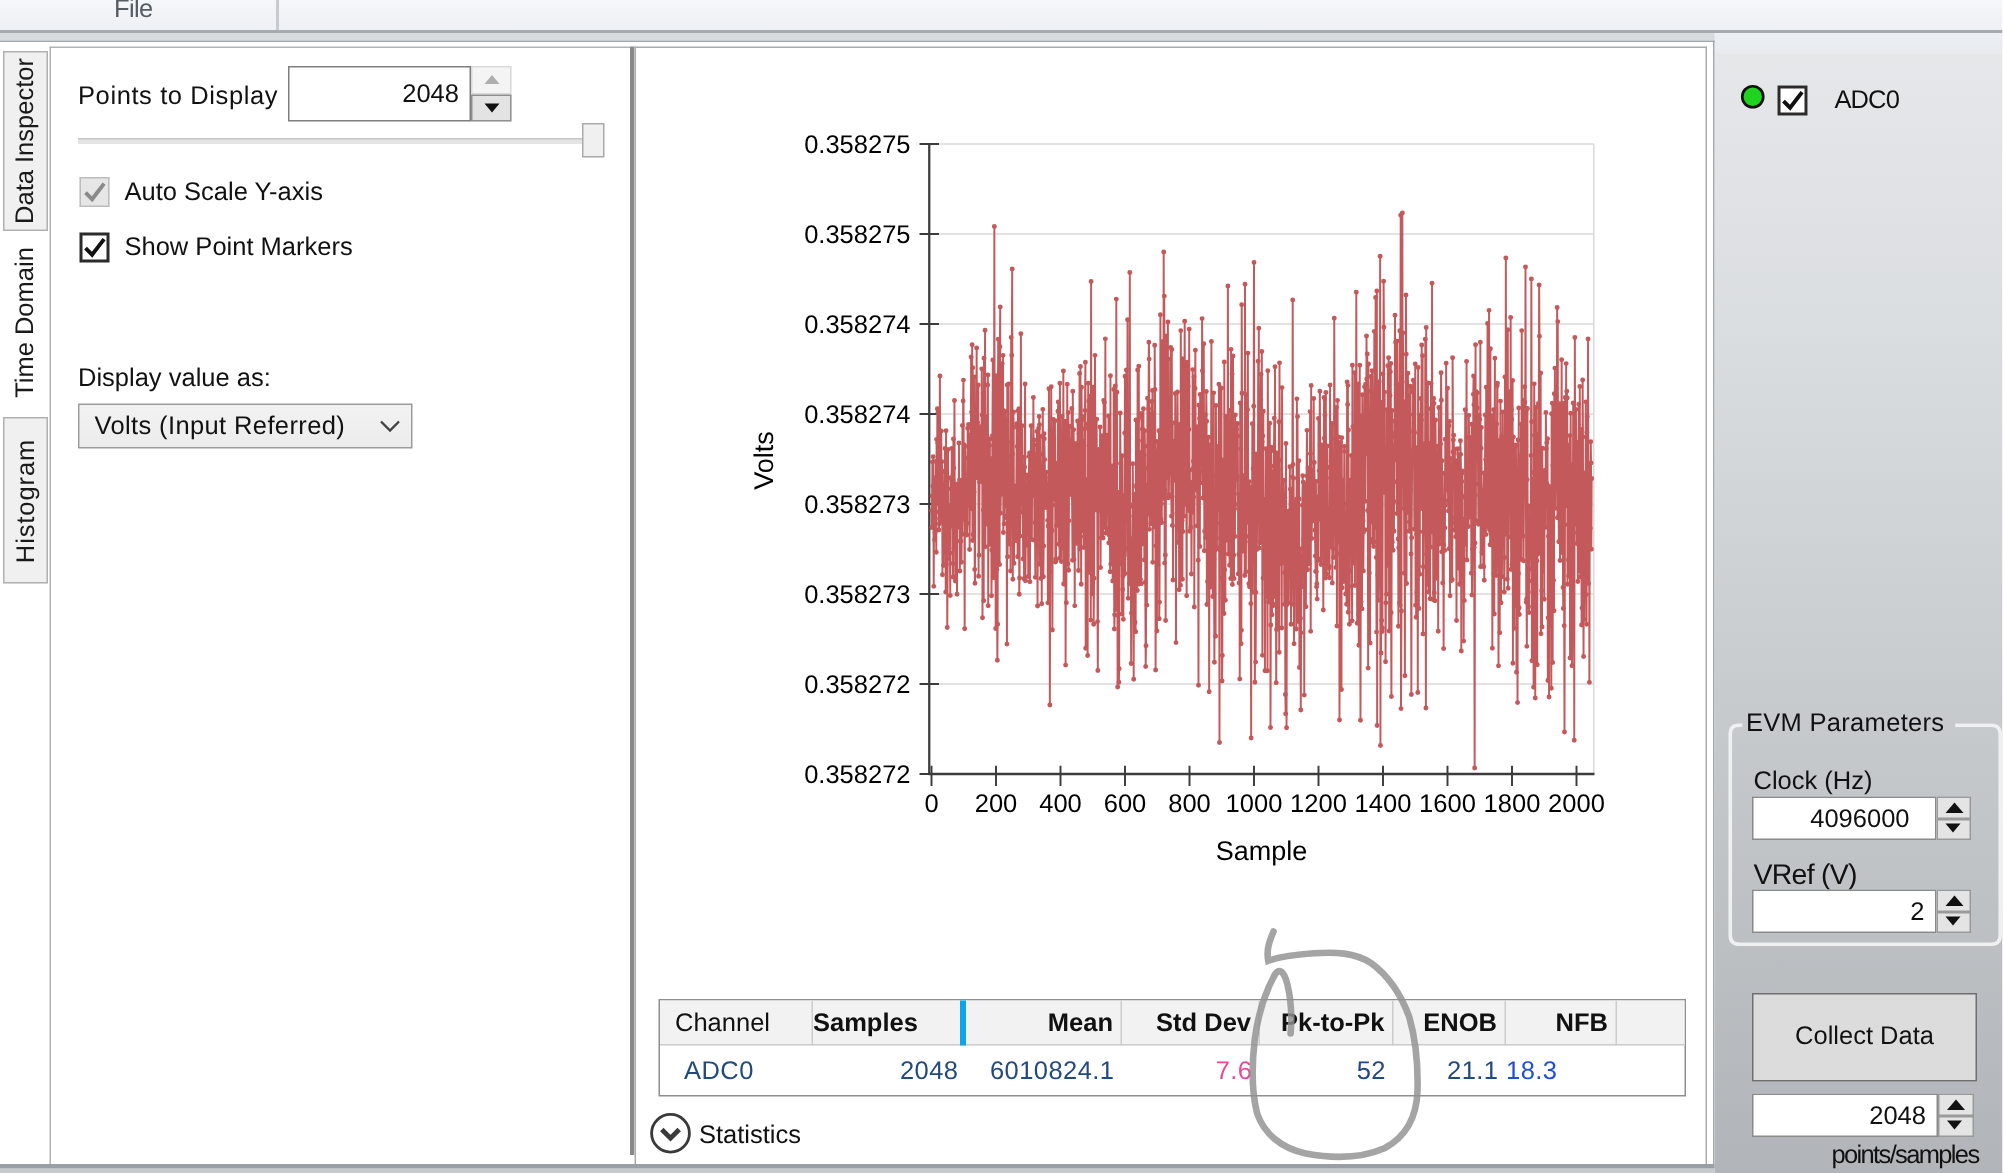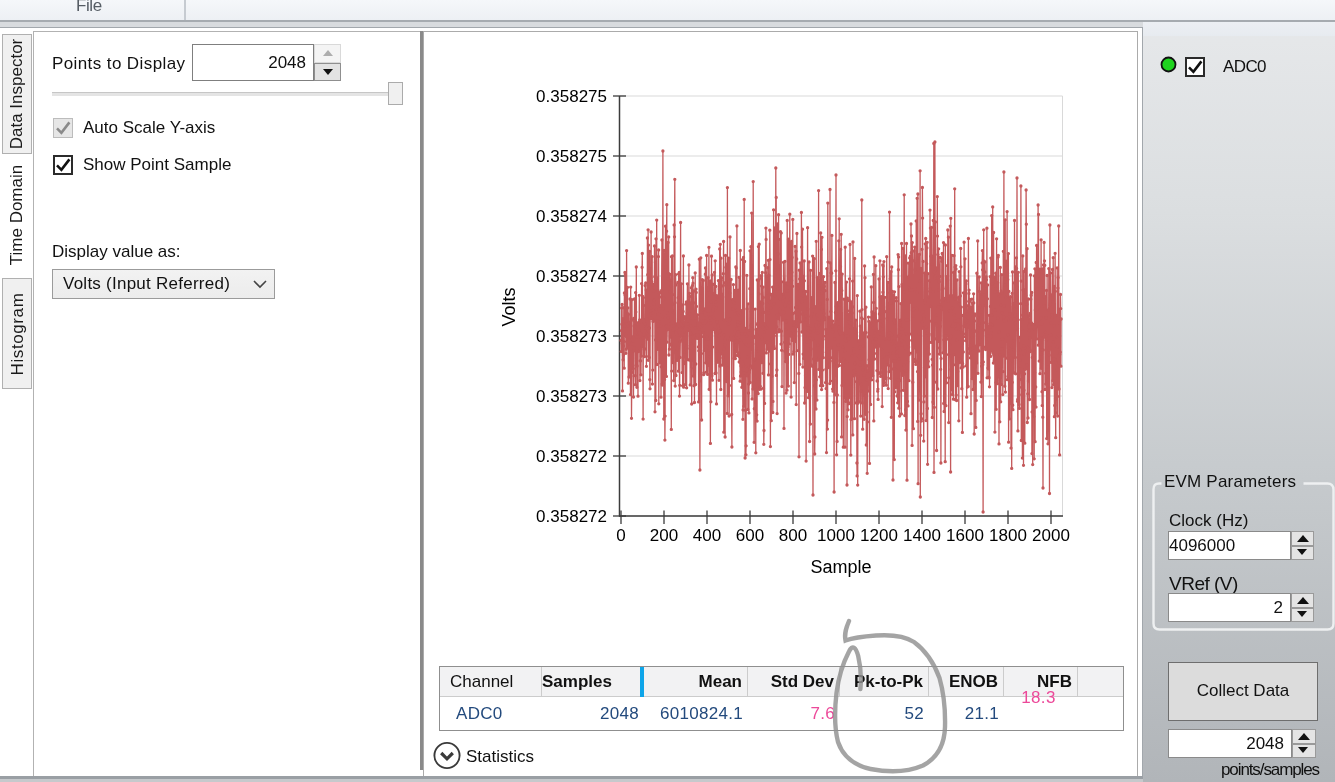--- a/index.html
+++ b/index.html
@@ -39,21 +39,21 @@
 
 <div style="position:absolute;left:53px;top:118px;width:20px;height:20px;background:#e6e6e6;border:1px solid #bcbcbc;box-sizing:border-box"></div>
 <svg style="position:absolute;left:53px;top:118px" width="20" height="20">
     <polyline points="4.0,10.4 8.4,14.8 16.4,4.4" fill="none" stroke="#8a8a8a" stroke-width="2.6"></polyline>
   </svg>
 <div class="abs" style="left:83px;top:118px;height:20px;line-height:20px;font-size:17px">Auto Scale Y-axis</div>
 <div style="position:absolute;left:53px;top:155px;width:20px;height:20px;background:#ffffff;border:2px solid #2b2b2b;box-sizing:border-box"></div>
 <svg style="position:absolute;left:53px;top:155px" width="20" height="20">
     <polyline points="4.0,10.4 8.4,14.8 16.4,4.4" fill="none" stroke="#111" stroke-width="2.6"></polyline>
   </svg>
-<div class="abs" style="left:83px;top:155px;height:20px;line-height:20px;font-size:17px">Show Point Sample</div>
+<div class="abs" style="left:83px;top:155px;height:20px;line-height:20px;font-size:17px">Show Point Markers</div>
 
 <div class="abs" style="left:52px;top:242px;font-size:17px">Display value as:</div>
 <div class="abs" style="left:52px;top:269px;width:223px;height:30px;background:linear-gradient(180deg,#f2f2f2,#ececec);border:1px solid #9b9b9b;box-sizing:border-box;line-height:28px;padding-left:10px;letter-spacing:0.25px">Volts (Input Referred)</div>
 <svg class="abs" style="left:253px;top:279px" width="14" height="10">
     <polyline points="1,2 7,8 13,2" fill="none" stroke="#444" stroke-width="1.6"></polyline>
   </svg>
 
 <div class="abs" style="left:419.5px;top:31px;width:3px;height:739px;background:#8a8a8a"></div>
 
 <div class="abs" style="left:423px;top:31px;width:715px;height:745px;background:#fff;border-top:1px solid #ababab;border-left:1px solid #ababab;border-right:1px solid #ababab;box-sizing:border-box"></div>
@@ -121,21 +121,21 @@
     <div style="position:absolute;left:400px;top:0;width:89px;height:30px;border-right:1px solid #cccccc;box-sizing:border-box;font-weight:bold;text-align:right;padding-right:5px;line-height:30px">Pk-to-Pk</div>
     <div style="position:absolute;left:489px;top:0;width:75px;height:30px;border-right:1px solid #cccccc;box-sizing:border-box;font-weight:bold;text-align:right;padding-right:5px;line-height:30px">ENOB</div>
     <div style="position:absolute;left:564px;top:0;width:74px;height:30px;border-right:1px solid #cccccc;box-sizing:border-box;font-weight:bold;text-align:right;padding-right:5px;line-height:30px">NFB</div>
     <div style="position:absolute;left:638px;top:0;width:47px;height:30px;box-sizing:border-box;font-weight:bold;text-align:right;padding-right:5px;line-height:30px"></div>
     <div style="position:absolute;left:0px;top:30px;width:102px;height:35px;box-sizing:border-box;color:#234a7d;text-align:left;padding-left:16px;line-height:34px;letter-spacing:0.3px">ADC0</div>
     <div style="position:absolute;left:102px;top:30px;width:102px;height:35px;box-sizing:border-box;color:#234a7d;text-align:right;padding-right:5px;line-height:34px;letter-spacing:0.3px">2048</div>
     <div style="position:absolute;left:204px;top:30px;width:104px;height:35px;box-sizing:border-box;color:#234a7d;text-align:right;padding-right:5px;line-height:34px;letter-spacing:0.3px">6010824.1</div>
     <div style="position:absolute;left:308px;top:30px;width:92px;height:35px;box-sizing:border-box;color:#ec4899;text-align:right;padding-right:5px;line-height:34px;letter-spacing:0.3px">7.6</div>
     <div style="position:absolute;left:400px;top:30px;width:89px;height:35px;box-sizing:border-box;color:#234a7d;text-align:right;padding-right:5px;line-height:34px;letter-spacing:0.3px">52</div>
     <div style="position:absolute;left:489px;top:30px;width:75px;height:35px;box-sizing:border-box;color:#234a7d;text-align:right;padding-right:5px;line-height:34px;letter-spacing:0.3px">21.1</div>
-    <div style="position:absolute;left:564px;top:14px;width:74px;height:35px;box-sizing:border-box;color:#ec4899;text-align:center;padding-right:5px;line-height:34px;letter-spacing:0.3px">18.3</div>
+    <div style="position:absolute;left:564px;top:30px;width:74px;height:35px;box-sizing:border-box;color:#1d4ed8;text-align:left;padding-right:5px;line-height:34px;letter-spacing:0.3px">18.3</div>
     <div style="position:absolute;left:638px;top:30px;width:47px;height:35px;box-sizing:border-box;color:#234a7d;text-align:right;padding-right:5px;line-height:34px;letter-spacing:0.3px"></div>
 </div>
 
 <svg class="abs" style="left:433px;top:741px" width="29" height="29">
     <circle cx="14" cy="14.5" r="12.6" fill="none" stroke="#3a3a3a" stroke-width="1.9"></circle>
     <polyline points="8.2,12 14,17.8 19.8,12" fill="none" stroke="#3a3a3a" stroke-width="3.2"></polyline>
   </svg>
 <div class="abs" style="left:466px;top:747px;font-size:17px">Statistics</div>
 
 <div class="abs" style="left:0;top:776px;width:1143px;height:2.5px;background:#9a9fa4;z-index:30"></div>
@@ -147,21 +147,21 @@
 <svg style="position:absolute;left:1185px;top:57px" width="20" height="20">
     <polyline points="4.0,10.4 8.4,14.8 16.4,4.4" fill="none" stroke="#111" stroke-width="2.6"></polyline>
   </svg>
 <div class="abs" style="left:1223px;top:57px;height:20px;line-height:20px;font-size:17px;letter-spacing:-0.6px">ADC0</div>
 
 <svg class="abs" style="left:1151px;top:470px" width="185" height="164">
 <path d="M10.5 13.5 L8 13.5 Q2.5 13.5 2.5 19.5 L2.5 153.5 Q2.5 159.5 8.5 159.5 L176.5 159.5 Q182.5 159.5 182.5 153.5 L182.5 19.5 Q182.5 13.5 176.5 13.5 L152.5 13.5" fill="none" stroke="#eef0f1" stroke-width="2.4"></path>
 </svg>
 <div class="abs" style="left:1164px;top:472px;font-size:17px;letter-spacing:0.2px">EVM Parameters</div>
 <div class="abs" style="left:1169px;top:511px;font-size:17px">Clock (Hz)</div>
-<div class="abs" style="left:1168px;top:531px;width:123px;height:29px;background:#fff;border:1px solid #8a8a8a;box-sizing:border-box;line-height:27px;padding-right:7px">4096000</div>
+<div class="abs" style="left:1168px;top:531px;width:123px;height:29px;background:#fff;border:1px solid #8a8a8a;box-sizing:border-box;text-align:right;line-height:27px;padding-right:17px">4096000</div>
 <div style="position:absolute;left:1291px;top:531px;width:23px;height:14.5px;background:#e4e4e4;border:1px solid #9a9a9a;box-sizing:border-box"></div>
 <div style="position:absolute;left:1296.5px;top:534.75px;width:0;height:0;border-left:6px solid transparent;border-right:6px solid transparent;border-bottom:7px solid #111"></div>
 <div style="position:absolute;left:1291px;top:545.5px;width:23px;height:14.5px;background:#e4e4e4;border:1px solid #9a9a9a;box-sizing:border-box"></div>
 <div style="position:absolute;left:1296.5px;top:549.25px;width:0;height:0;border-left:5px solid transparent;border-right:5px solid transparent;border-top:6px solid #111"></div>
 <div class="abs" style="left:1169px;top:573px;font-size:19px;letter-spacing:-0.5px">VRef (V)</div>
 <div class="abs" style="left:1168px;top:593px;width:123px;height:29px;background:#fff;border:1px solid #8a8a8a;box-sizing:border-box;text-align:right;line-height:27px;padding-right:7px">2</div>
 <div style="position:absolute;left:1291px;top:593px;width:23px;height:14.5px;background:#e4e4e4;border:1px solid #9a9a9a;box-sizing:border-box"></div>
 <div style="position:absolute;left:1296.5px;top:596.75px;width:0;height:0;border-left:6px solid transparent;border-right:6px solid transparent;border-bottom:7px solid #111"></div>
 <div style="position:absolute;left:1291px;top:607.5px;width:23px;height:14.5px;background:#e4e4e4;border:1px solid #9a9a9a;box-sizing:border-box"></div>
 <div style="position:absolute;left:1296.5px;top:611.25px;width:0;height:0;border-left:5px solid transparent;border-right:5px solid transparent;border-top:6px solid #111"></div>

